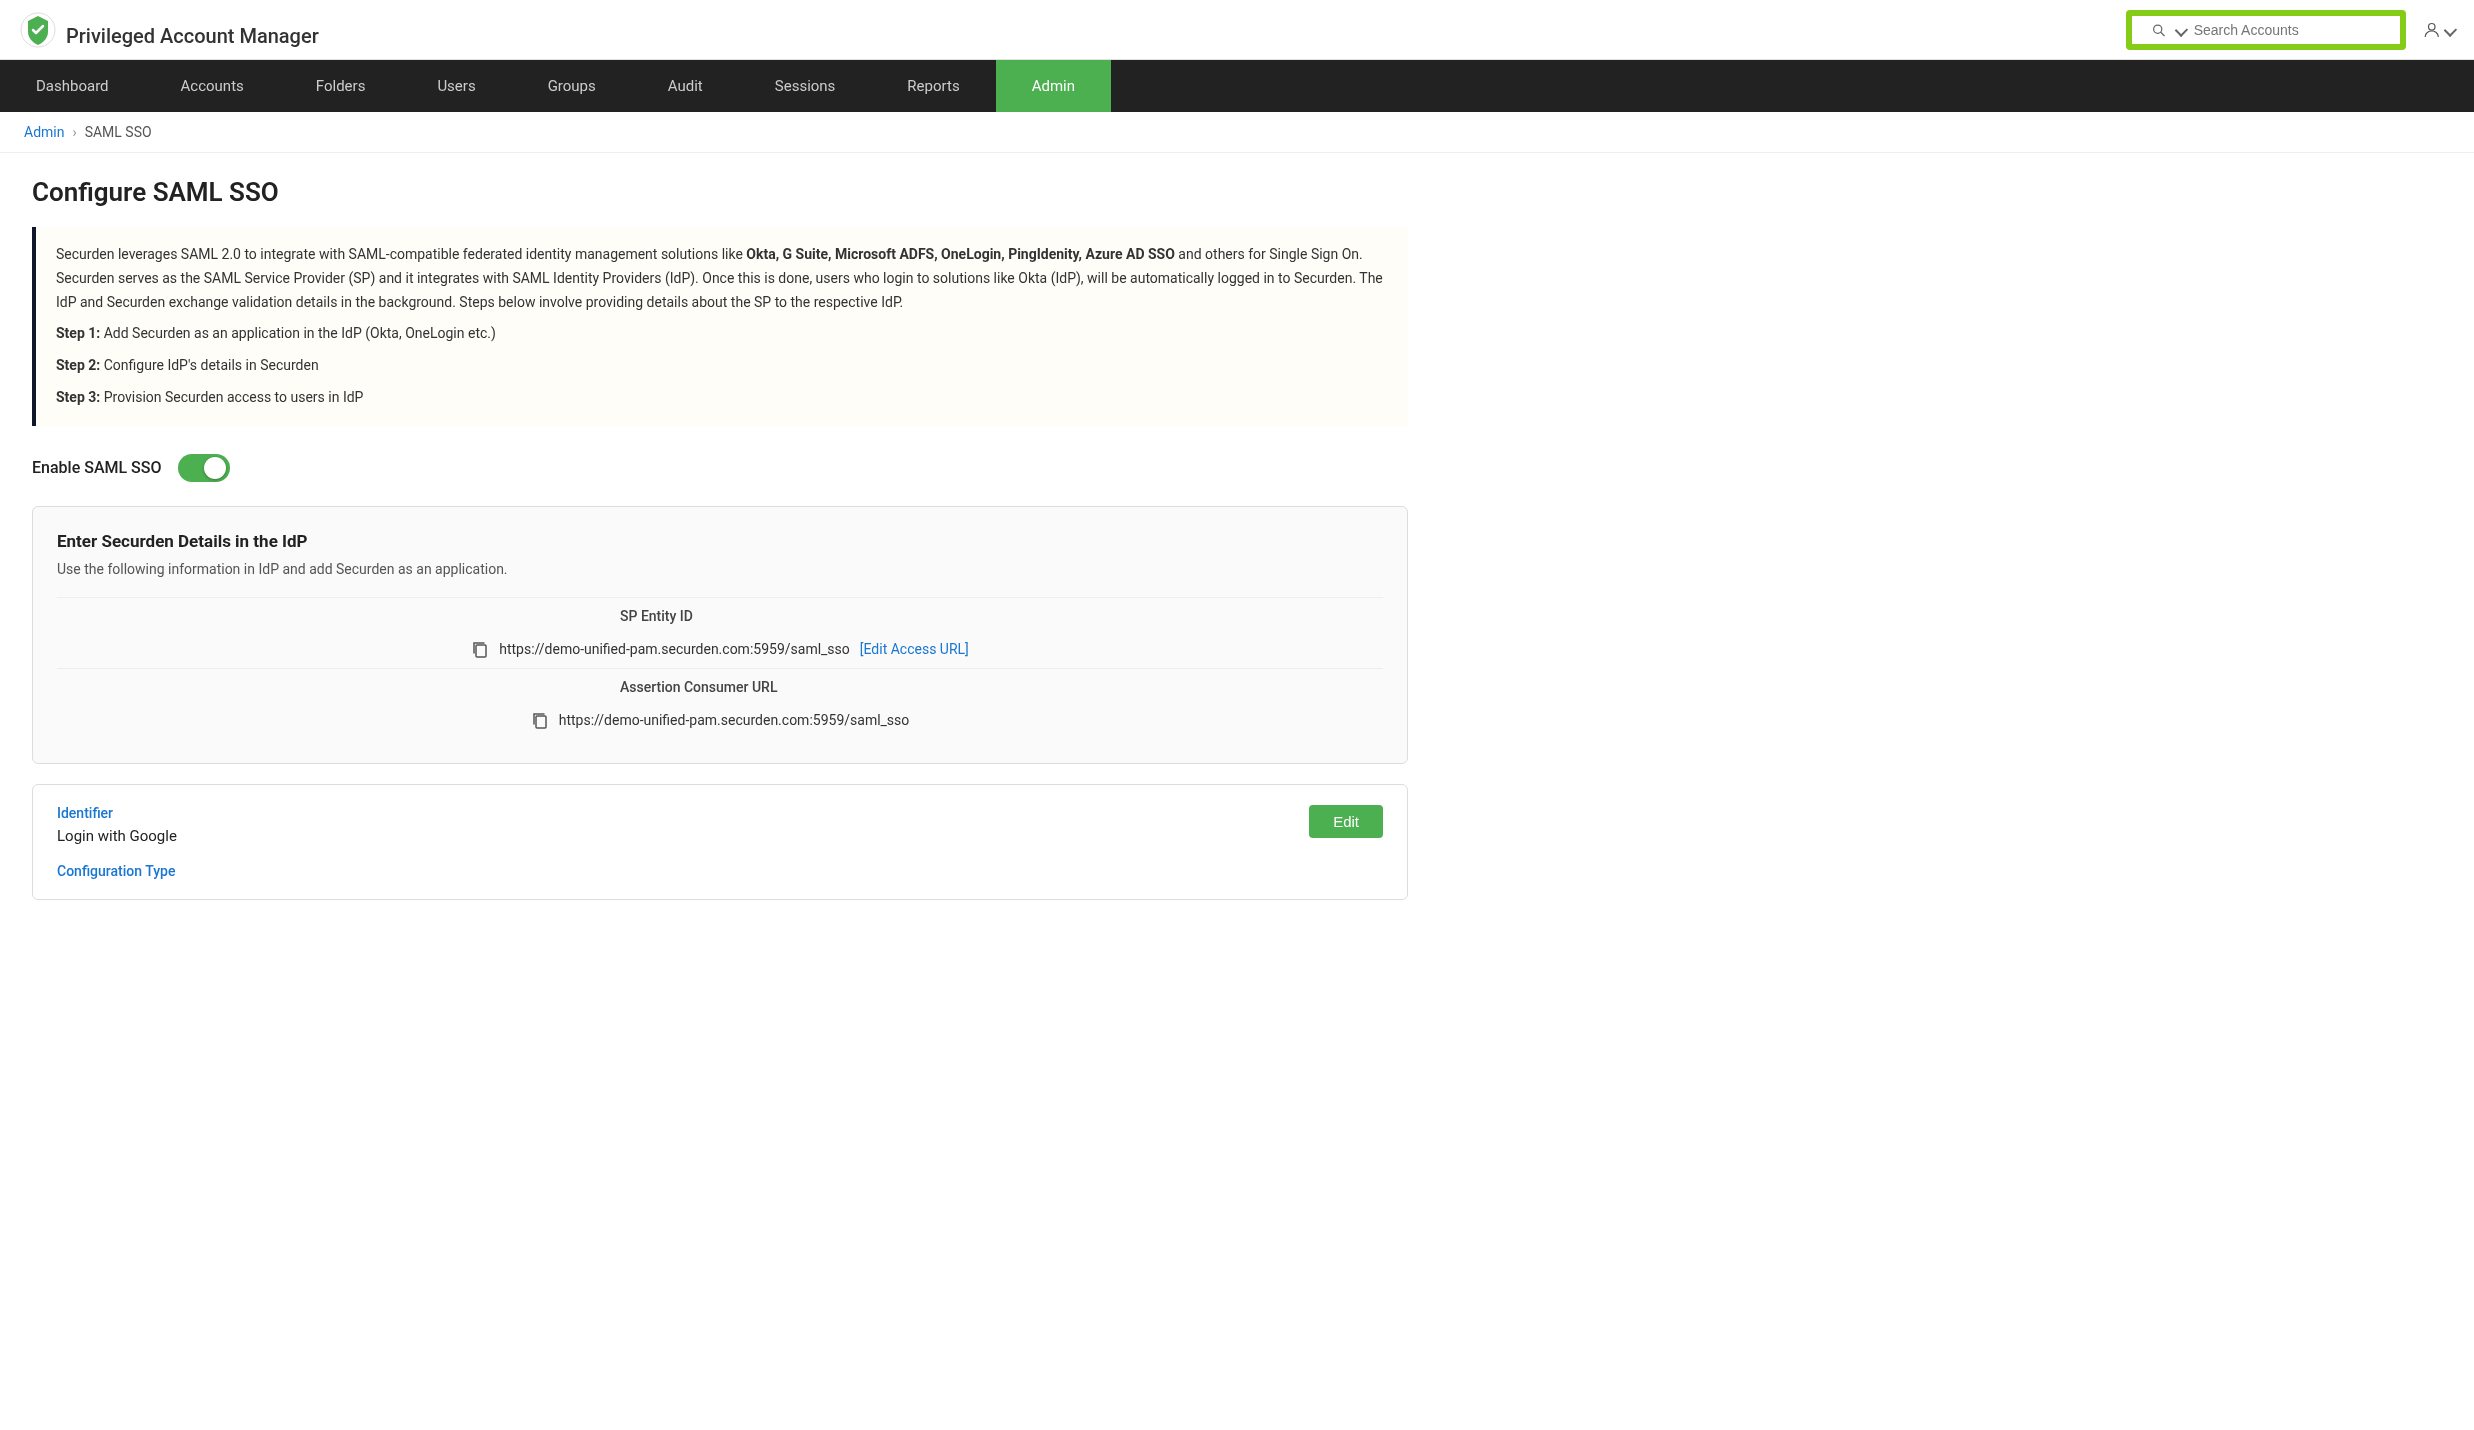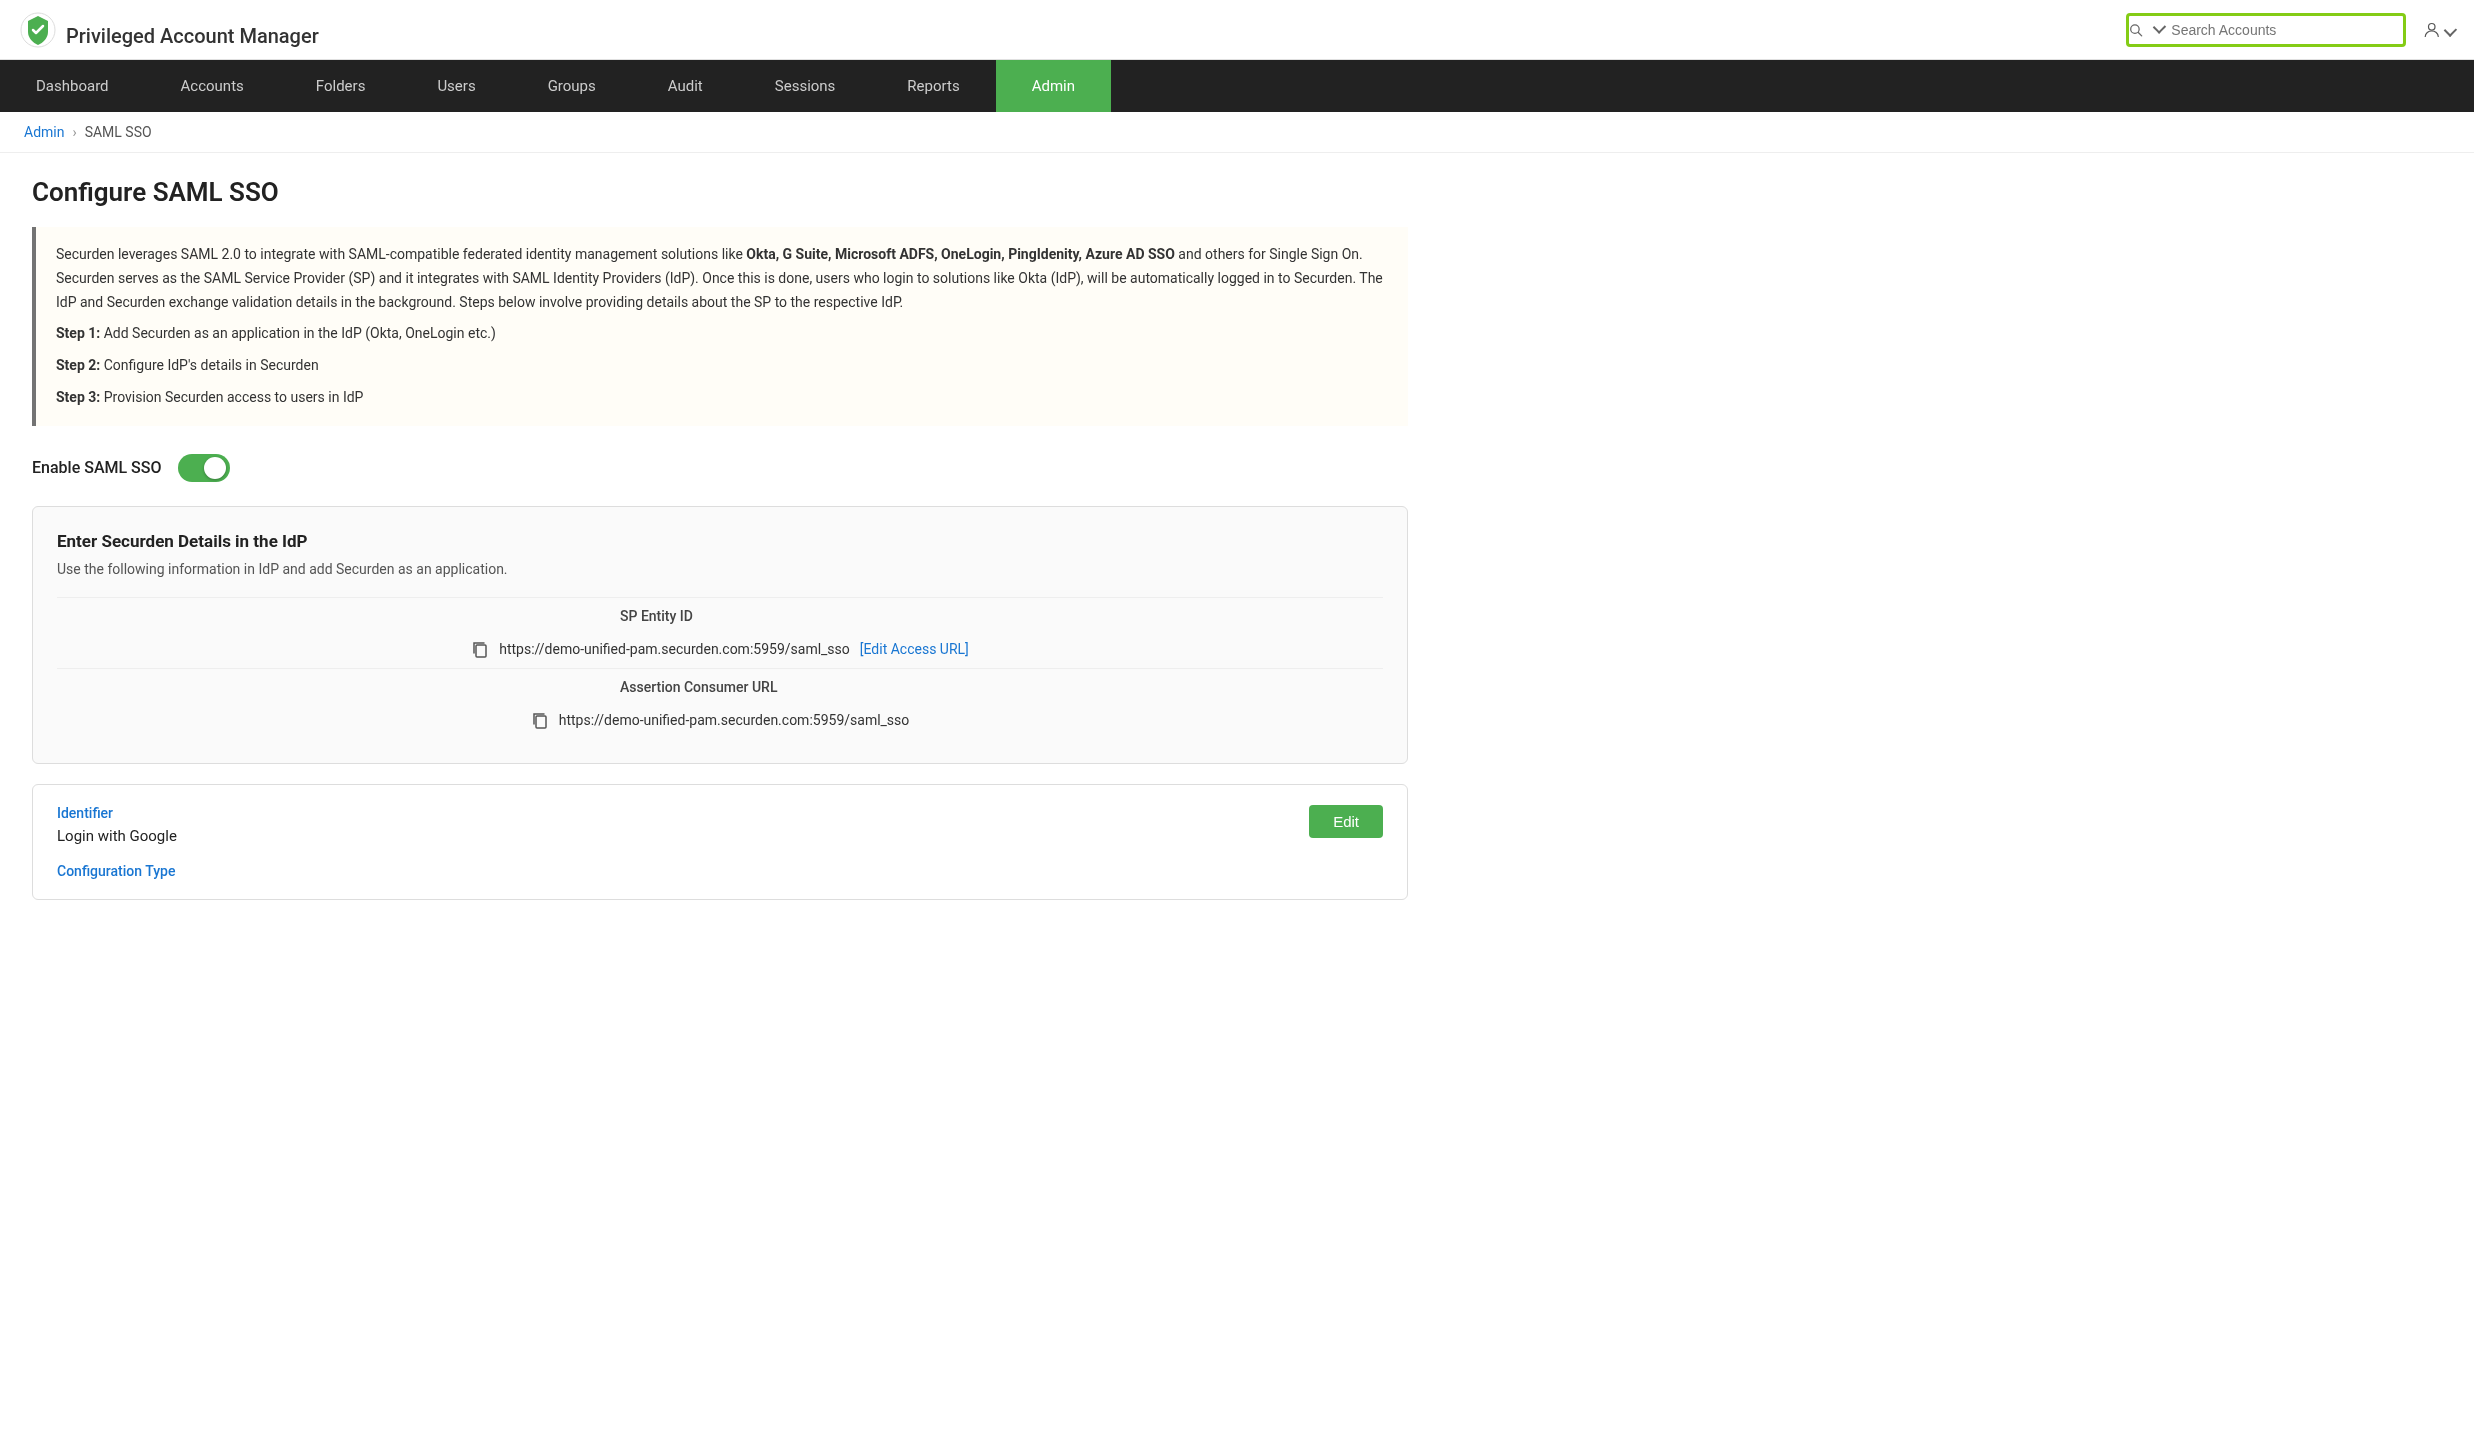--- a/index.html
+++ b/index.html
@@ -29,23 +29,24 @@
       font-weight: 500;
       color: #333;
     }
     .header-right {
       display: flex;
       align-items: center;
       gap: 16px;
     }
     .search-area {
       display: flex;
-      border: 3px solid #84cc16;
+      align-items: center;
+      border: 6px solid #84cc16;
       border-radius: 4px;
-      padding: 6px 0;
+      padding: 6px 20px;
       gap: 8px;
       width: 280px;
     }
     .search-area input {
       border: none;
       outline: none;
       font-size: 14px;
       color: #666;
       width: 100%;
       background: transparent;
@@ -106,21 +107,21 @@
     }
     .page-title {
       font-size: 26px;
       font-weight: 600;
       color: #222;
       margin-bottom: 20px;
     }
 
     
     .info-box {
-      border-left: 4px solid #737373;
+      border-left: 4px solid #0f172a;
       background: #fffdf7;
       padding: 16px 20px;
       margin-bottom: 28px;
       line-height: 1.7;
       font-size: 14px;
       color: #333;
     }
     .info-box .bold-text { font-weight: 700; }
     .info-box .step-line { margin-top: 8px; }
     .info-box .step-label { font-weight: 700; }

